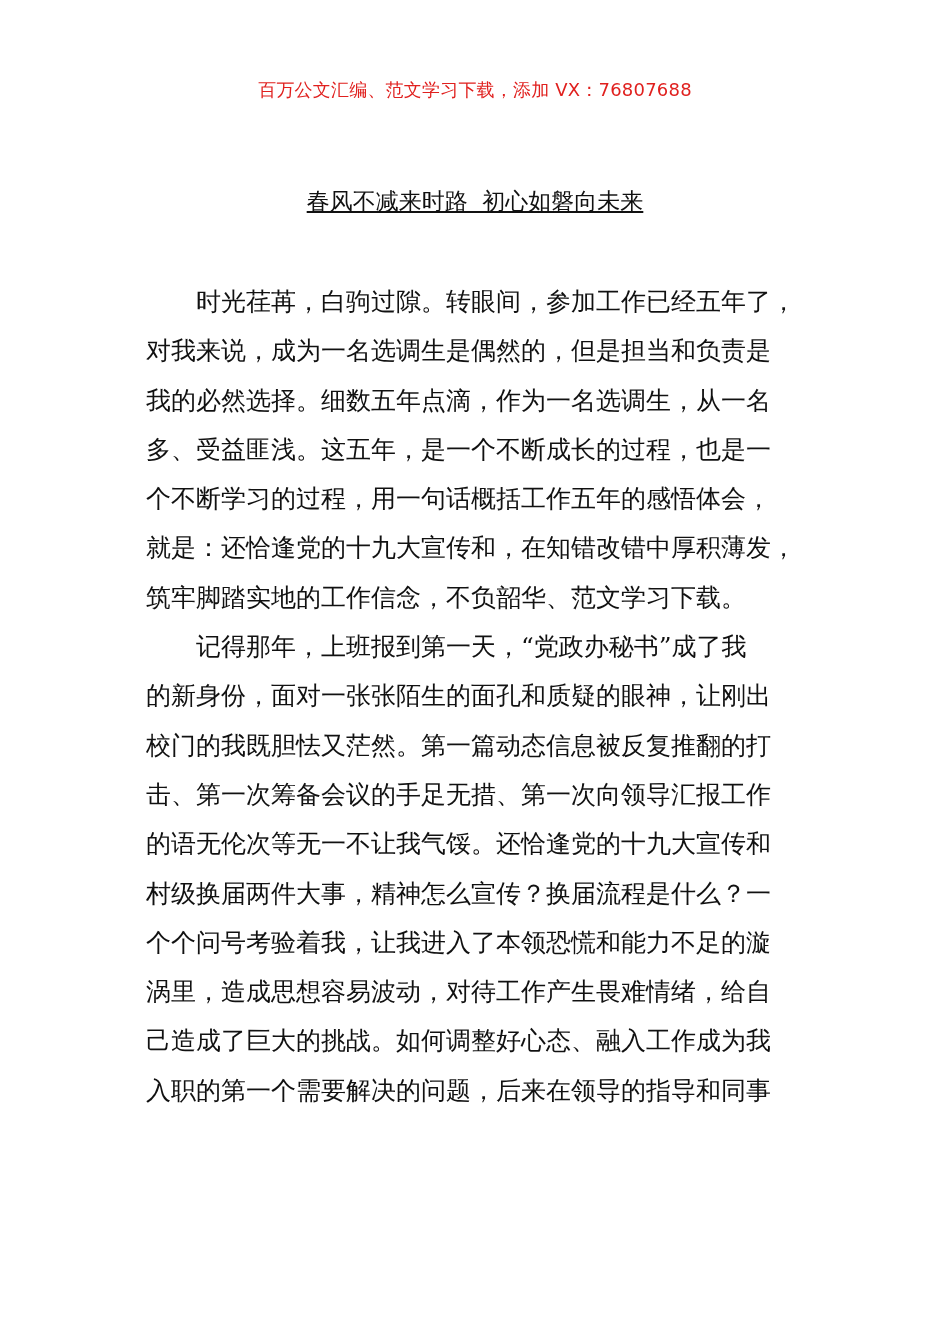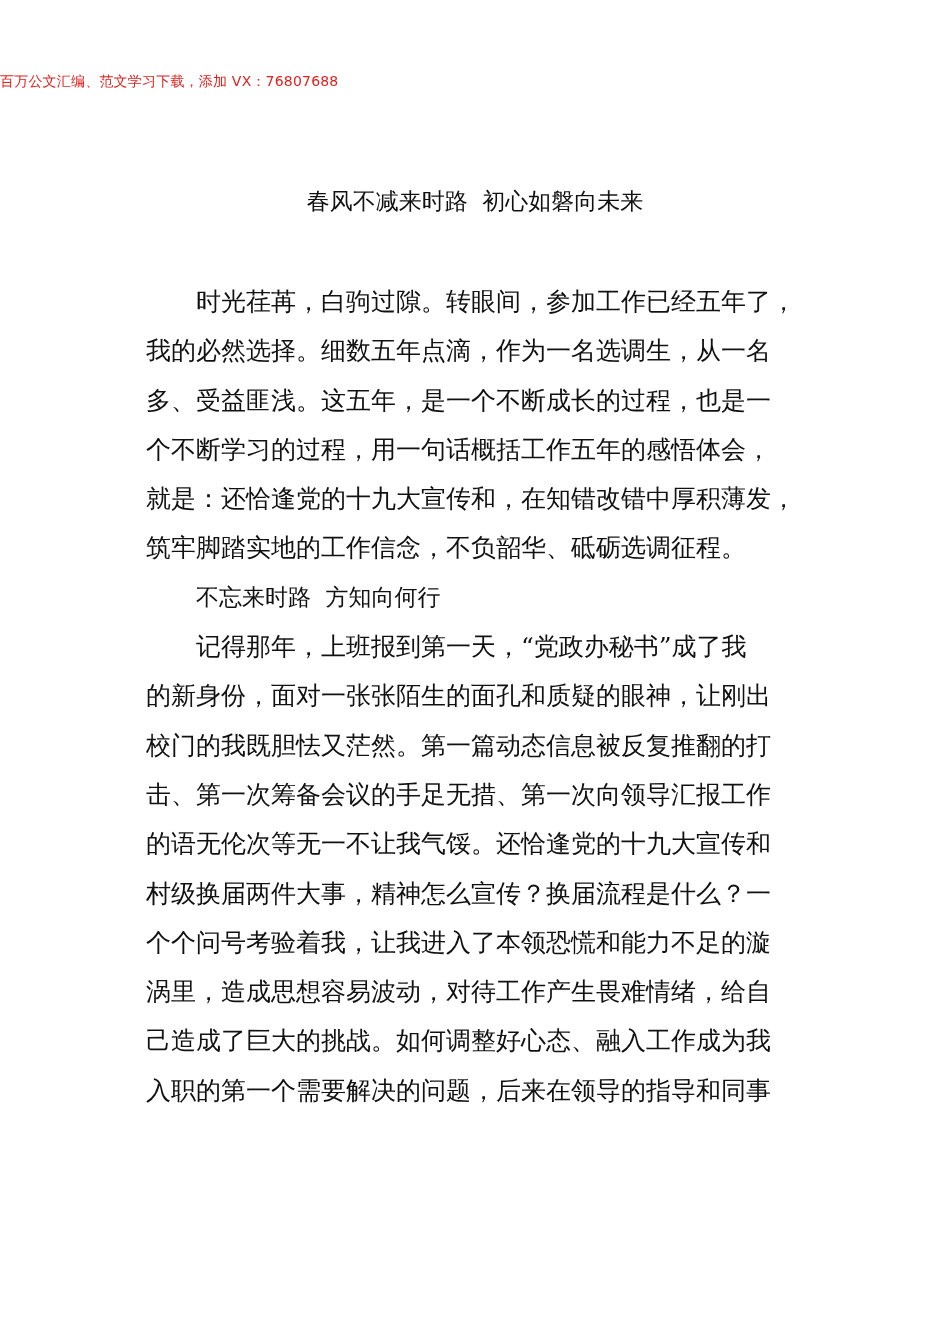--- a/index.html
+++ b/index.html
@@ -10,41 +10,42 @@
     body {
       width: 950px;
       height: 1344px;
       position: relative;
       overflow: hidden;
       font-family: "DejaVu Serif", "Liberation Serif", serif;
       color: #111111;
     }
     .header-banner {
       position: absolute;
-      top: 66px;
+      top: 75px;
       left: 0;
       width: 950px;
-      text-align: left;
+      text-align: center;
       font-family: "DejaVu Sans", "Liberation Sans", sans-serif;
-      font-size: 14px;
+      font-size: 18px;
       line-height: 30px;
       color: #e0201e;
       letter-spacing: 0.2px;
     }
     .doc-title {
       position: absolute;
       top: 183px;
       left: 0;
       width: 950px;
       text-align: center;
       font-family: "DejaVu Sans", "Liberation Sans", sans-serif;
       font-size: 23px;
       line-height: 36px;
       color: #111111;
       white-space: pre;
+      text-decoration: underline;
     }
     .body-text {
       position: absolute;
       top: 277px;
       left: 146px;
       width: 686px;
     }
     .line {
       height: 49.3px;
       font-size: 25px;
@@ -64,26 +65,26 @@
   </style>
 </head>
 <body>
 
 <div class="header-banner">百万公文汇编、范文学习下载，添加 VX：76807688</div>
 
 <div class="doc-title">春风不减来时路  初心如磐向未来</div>
 
 <div class="body-text">
   <div class="line indent">时光荏苒，白驹过隙。转眼间，参加工作已经五年了，</div>
+  <div class="line">对我来说，成为一名选调生是偶然的，但是担当和负责是</div>
   <div class="line">我的必然选择。细数五年点滴，作为一名选调生，从一名</div>
   <div class="line">多、受益匪浅。这五年，是一个不断成长的过程，也是一</div>
   <div class="line">个不断学习的过程，用一句话概括工作五年的感悟体会，</div>
   <div class="line">就是：还恰逢党的十九大宣传和，在知错改错中厚积薄发，</div>
-  <div class="line">筑牢脚踏实地的工作信念，不负韶华、砥砺选调征程。</div>
-  <div class="line subheading">不忘来时路  方知向何行</div>
+  <div class="line">筑牢脚踏实地的工作信念，不负韶华、范文学习下载。</div>
   <div class="line indent">记得那年，上班报到第一天，“党政办秘书”成了我</div>
   <div class="line">的新身份，面对一张张陌生的面孔和质疑的眼神，让刚出</div>
   <div class="line">校门的我既胆怯又茫然。第一篇动态信息被反复推翻的打</div>
   <div class="line">击、第一次筹备会议的手足无措、第一次向领导汇报工作</div>
   <div class="line">的语无伦次等无一不让我气馁。还恰逢党的十九大宣传和</div>
   <div class="line">村级换届两件大事，精神怎么宣传？换届流程是什么？一</div>
   <div class="line">个个问号考验着我，让我进入了本领恐慌和能力不足的漩</div>
   <div class="line">涡里，造成思想容易波动，对待工作产生畏难情绪，给自</div>
   <div class="line">己造成了巨大的挑战。如何调整好心态、融入工作成为我</div>
   <div class="line">入职的第一个需要解决的问题，后来在领导的指导和同事</div>

